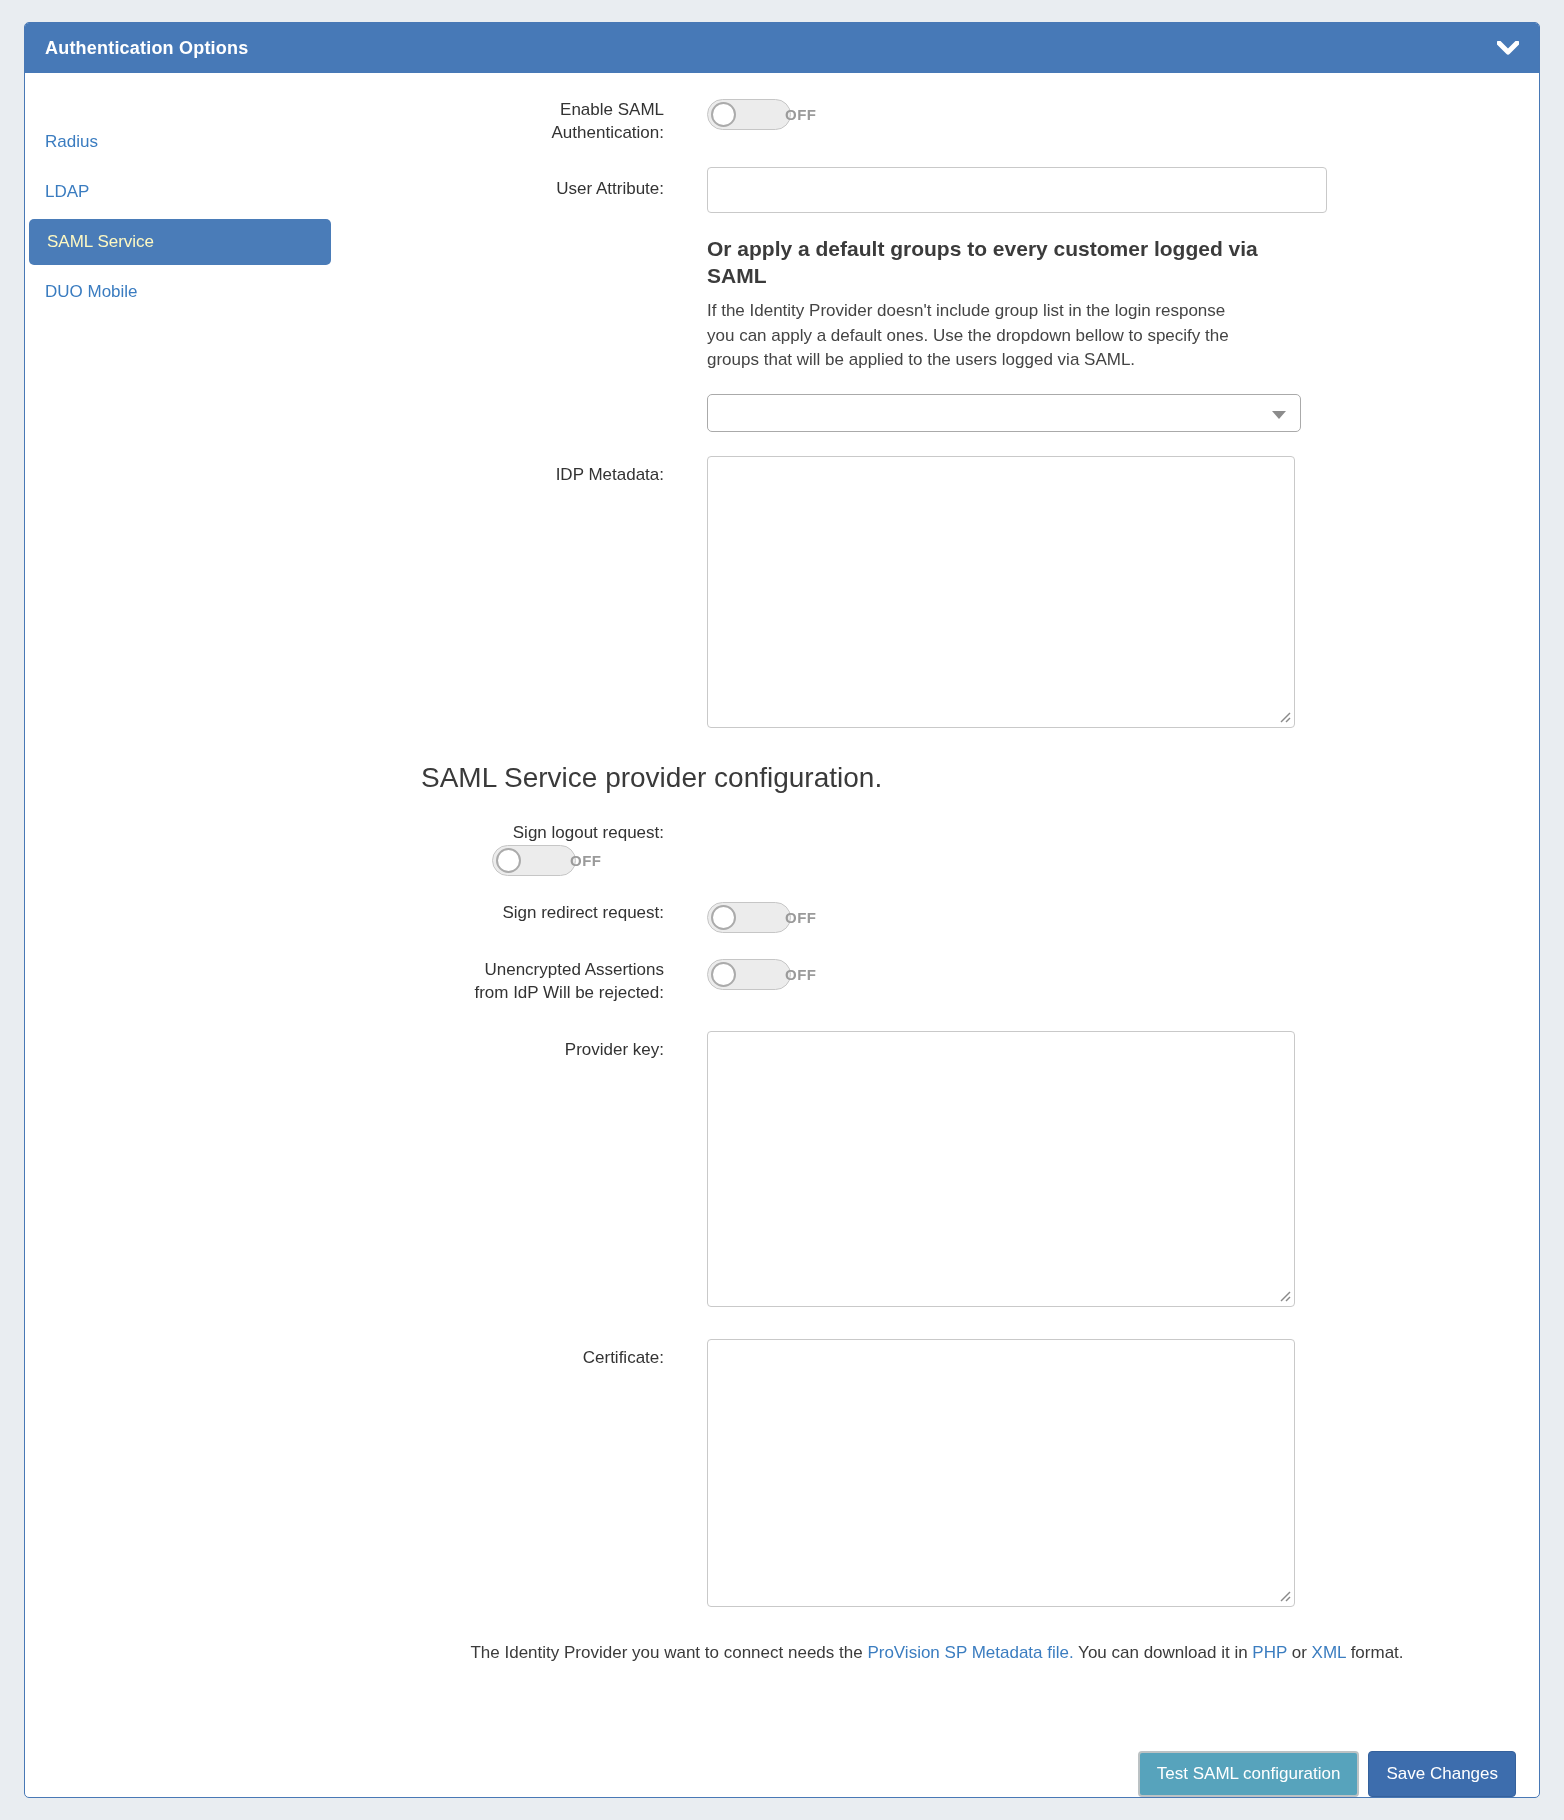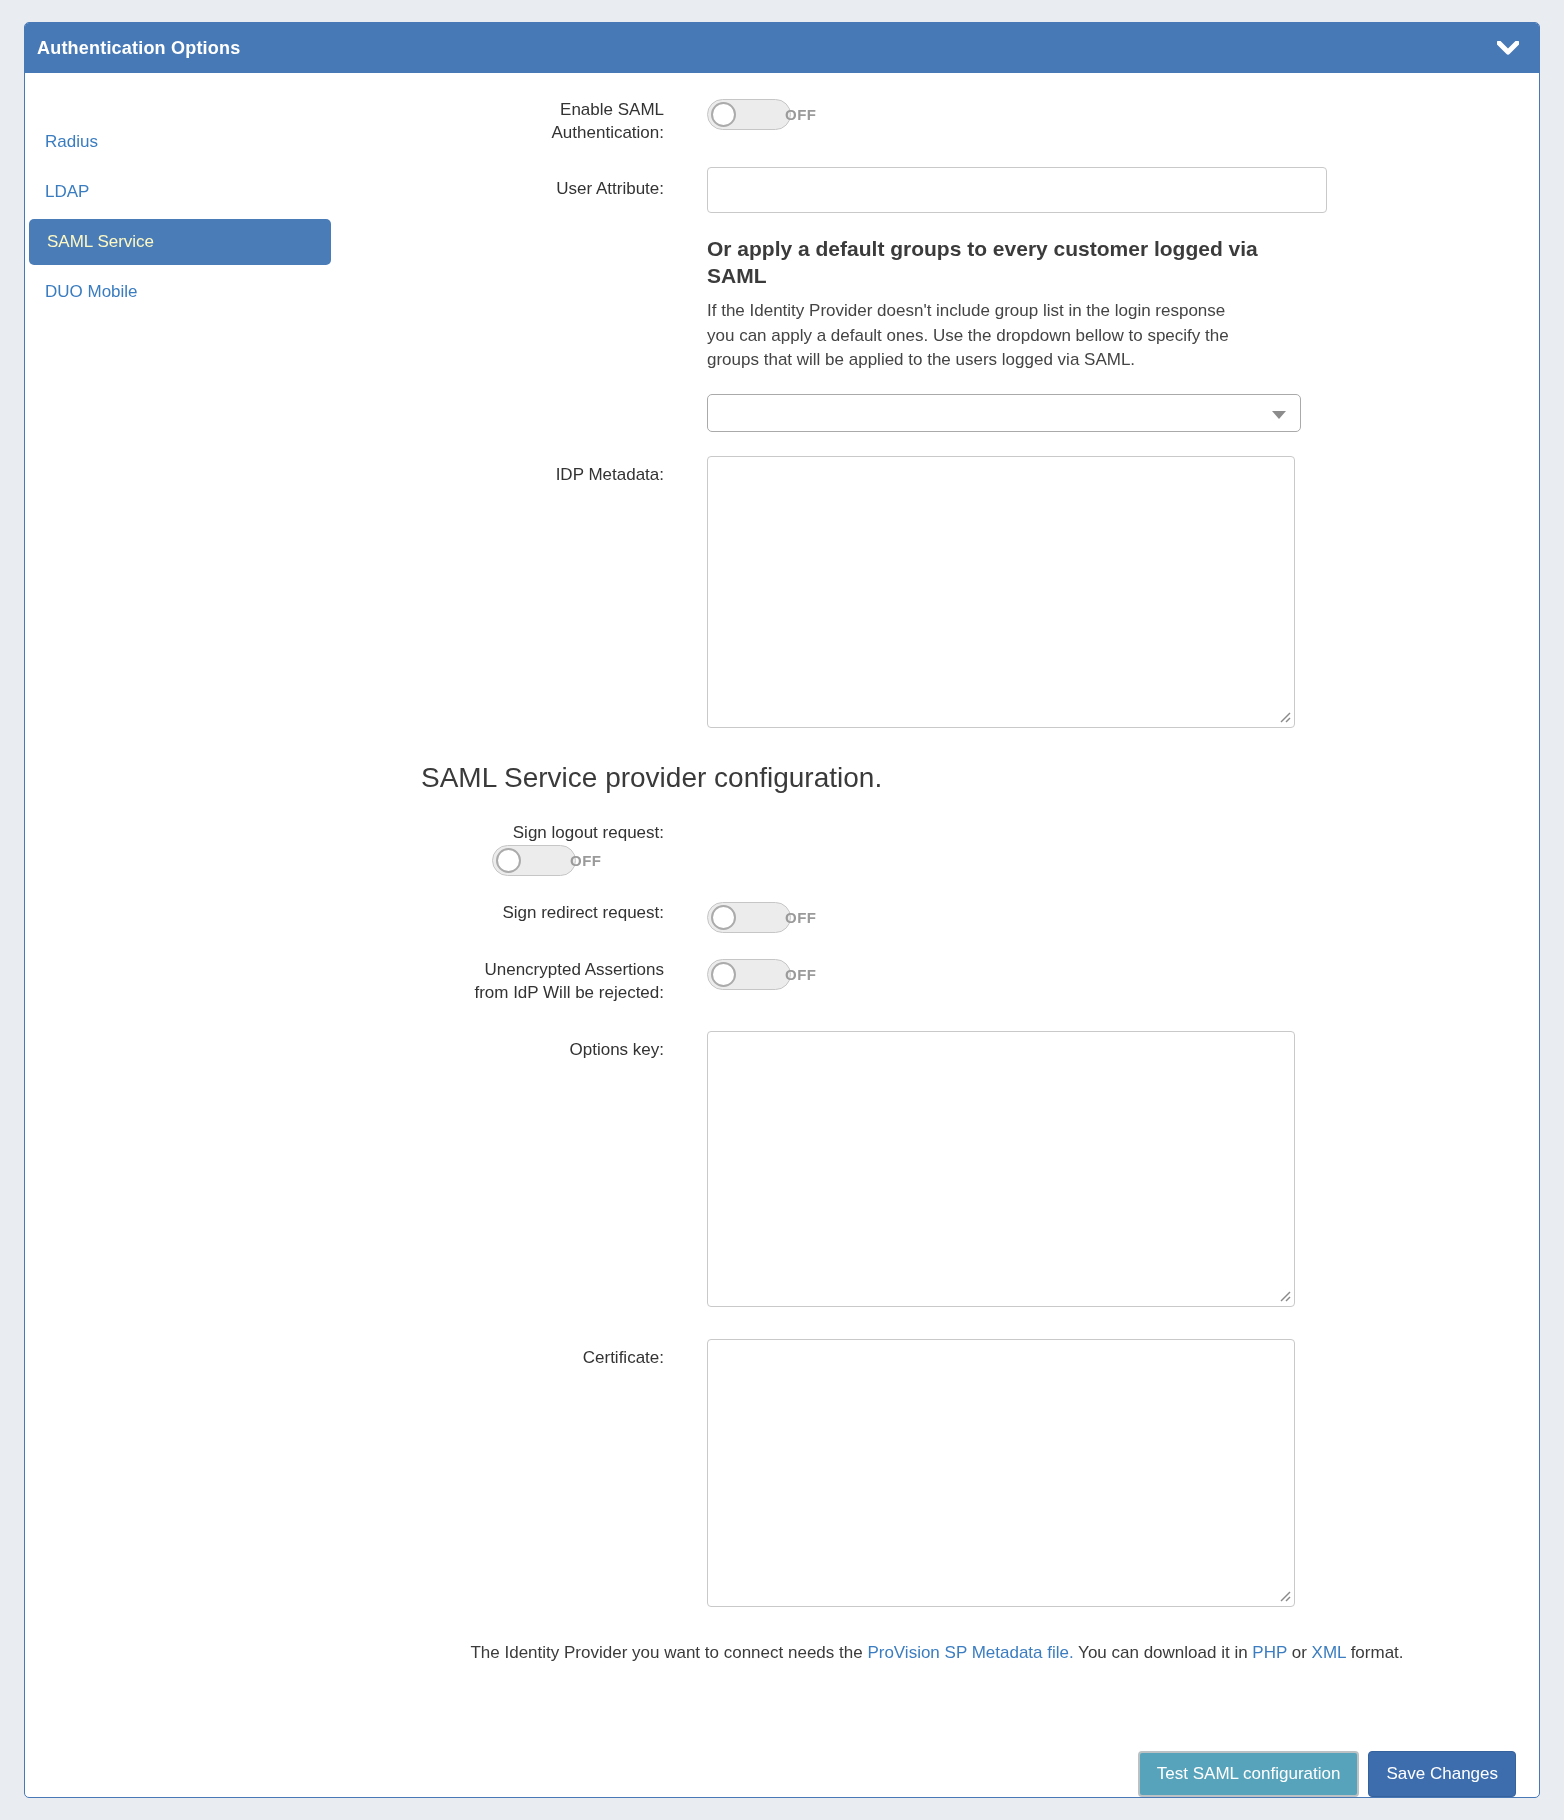--- a/index.html
+++ b/index.html
@@ -4,21 +4,21 @@
 <style>
   * { margin:0; padding:0; box-sizing:border-box; }
   html,body { width:1564px; min-height:1820px; background:#e9edf1; font-family:"Liberation Sans","DejaVu Sans",sans-serif; }
 
   .panel { position:absolute; left:24px; top:22px; width:1516px; height:1776px;
            background:#ffffff; border:1px solid #4878b5; border-radius:5px;
            display:flex; flex-direction:column; }
 
   .panel-header { height:50px; background:#4779b7; border-radius:4px 4px 0 0;
                   display:flex; align-items:center; justify-content:space-between;
-                  padding:0 20px 0 12px; flex:none; }
+                  padding:0 20px 0 20px; flex:none; }
   .panel-title { color:#ffffff; font-size:18px; font-weight:bold; letter-spacing:.2px; }
   .chevron { width:22px; height:14px; display:block; cursor:pointer; }
 
   .panel-body { flex:1; display:flex; padding-top:26px; }
 
   
   .sidebar { width:310px; flex:none; padding:16px 0 0 0; }
   .side-item { display:block; color:#3a7cc0; font-size:17px; padding:13px 16px; margin:4px 4px 4px 4px;
                border-radius:5px; cursor:pointer; }
   .side-item.selected { background:#4a7cb8; color:#fef9c3;padding-left:18px; }
@@ -154,21 +154,21 @@
         <div class="lbl">Unencrypted Assertions from IdP Will be rejected:</div>
         <div class="ctl">
           <div class="toggle">
             <span class="knob"></span>
             <span class="toggle-text">OFF</span>
           </div>
         </div>
       </div>
 
       <div class="frow" style="margin-bottom:0;">
-        <div class="lbl top">Options key:</div>
+        <div class="lbl top">Provider key:</div>
         <div class="ctl">
           <div class="ta-wrap">
             <textarea class="tarea" style="height: 276px;"></textarea>
             <svg class="grip" width="13" height="13" viewBox="0 0 13 13">
               <line x1="3" y1="12" x2="12" y2="3" stroke="#8a8a8a" stroke-width="1.4"></line>
               <line x1="8" y1="12" x2="12" y2="8" stroke="#8a8a8a" stroke-width="1.4"></line>
             </svg>
           </div>
         </div>
       </div>

